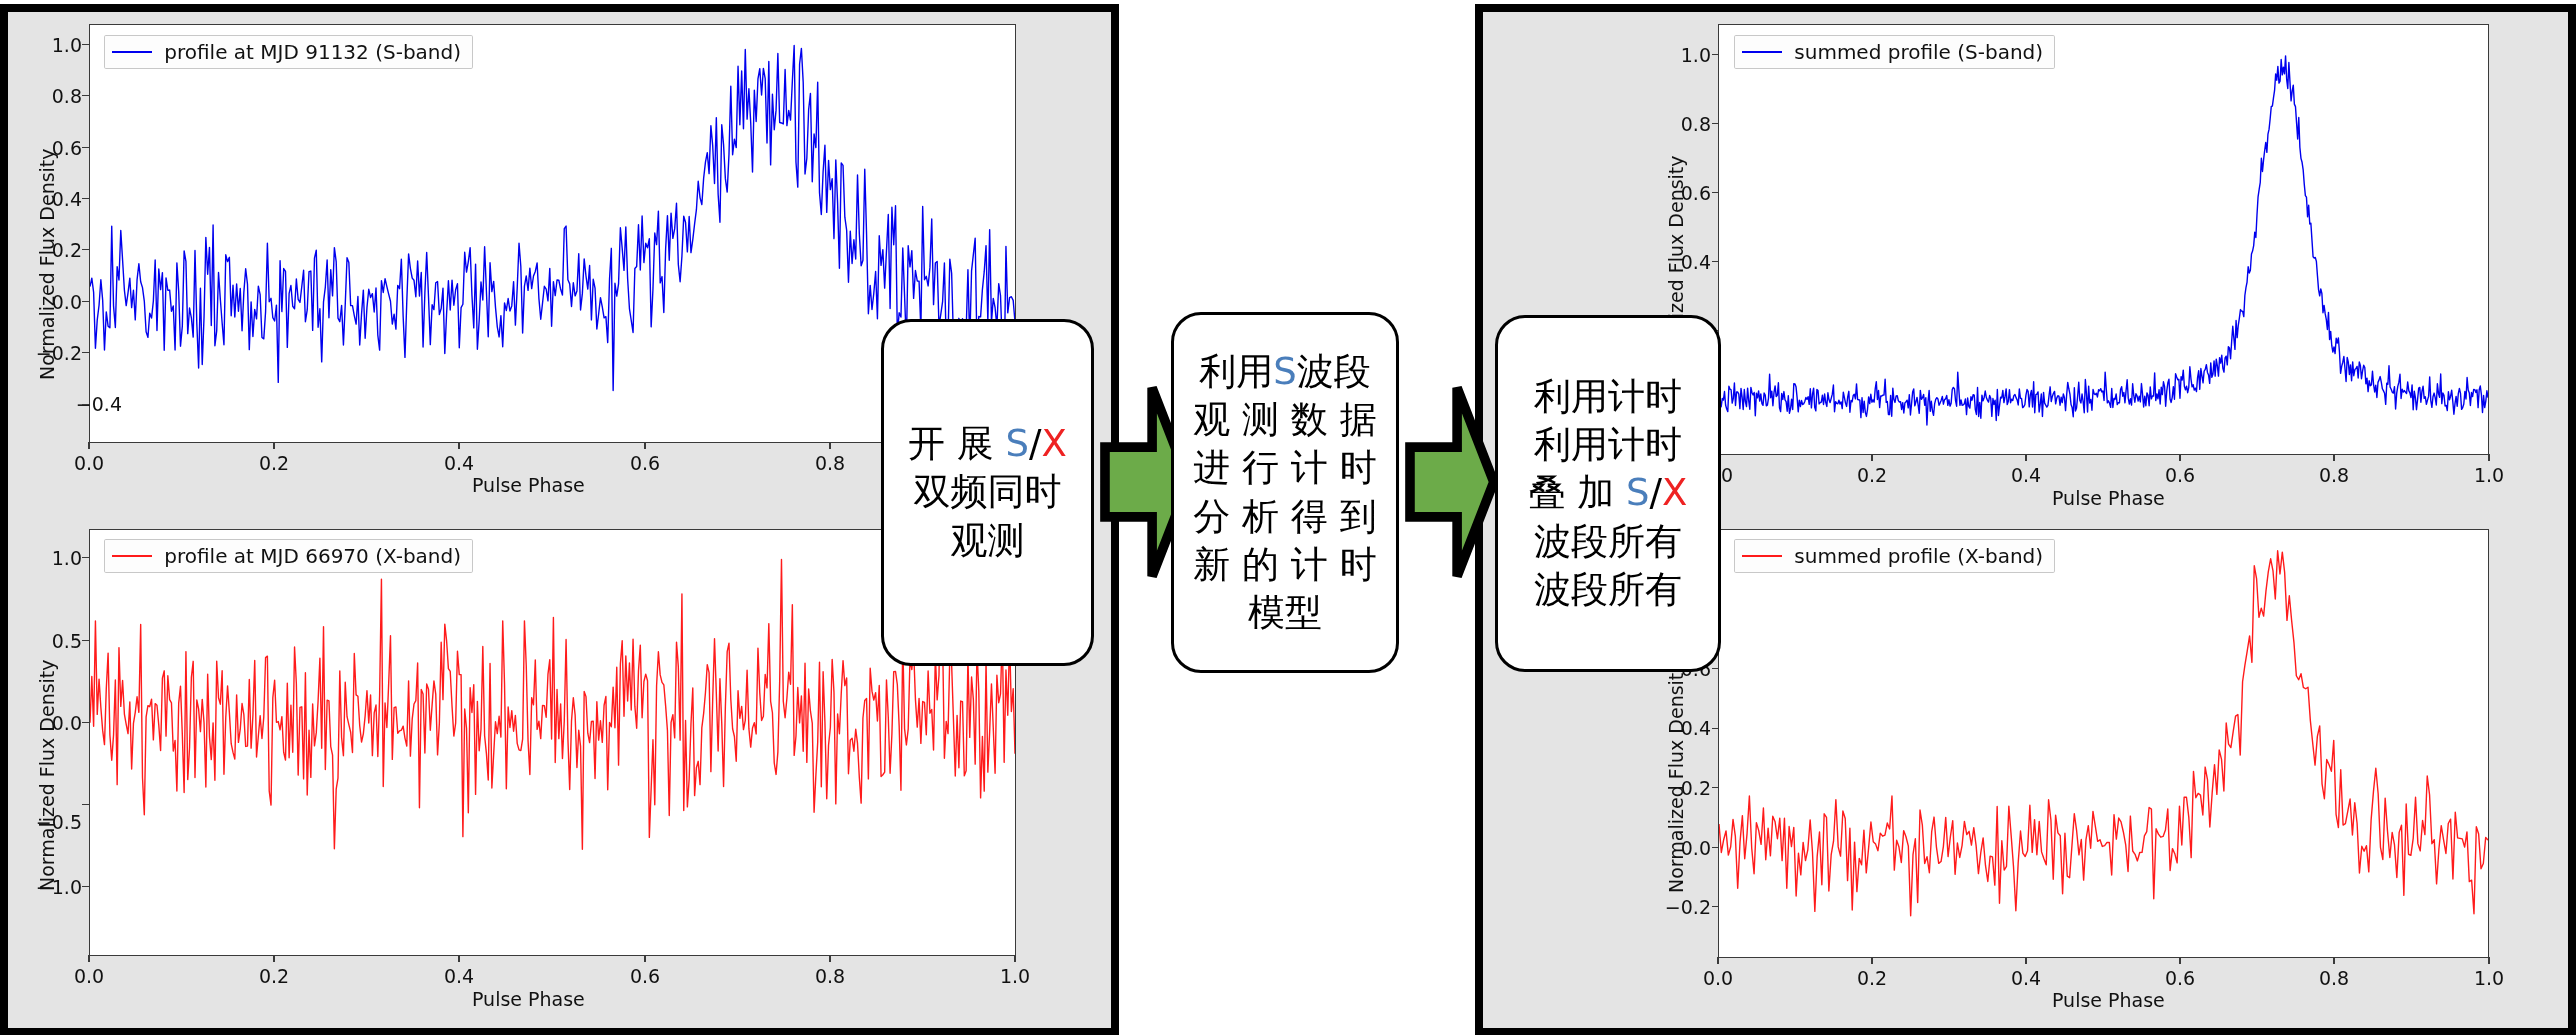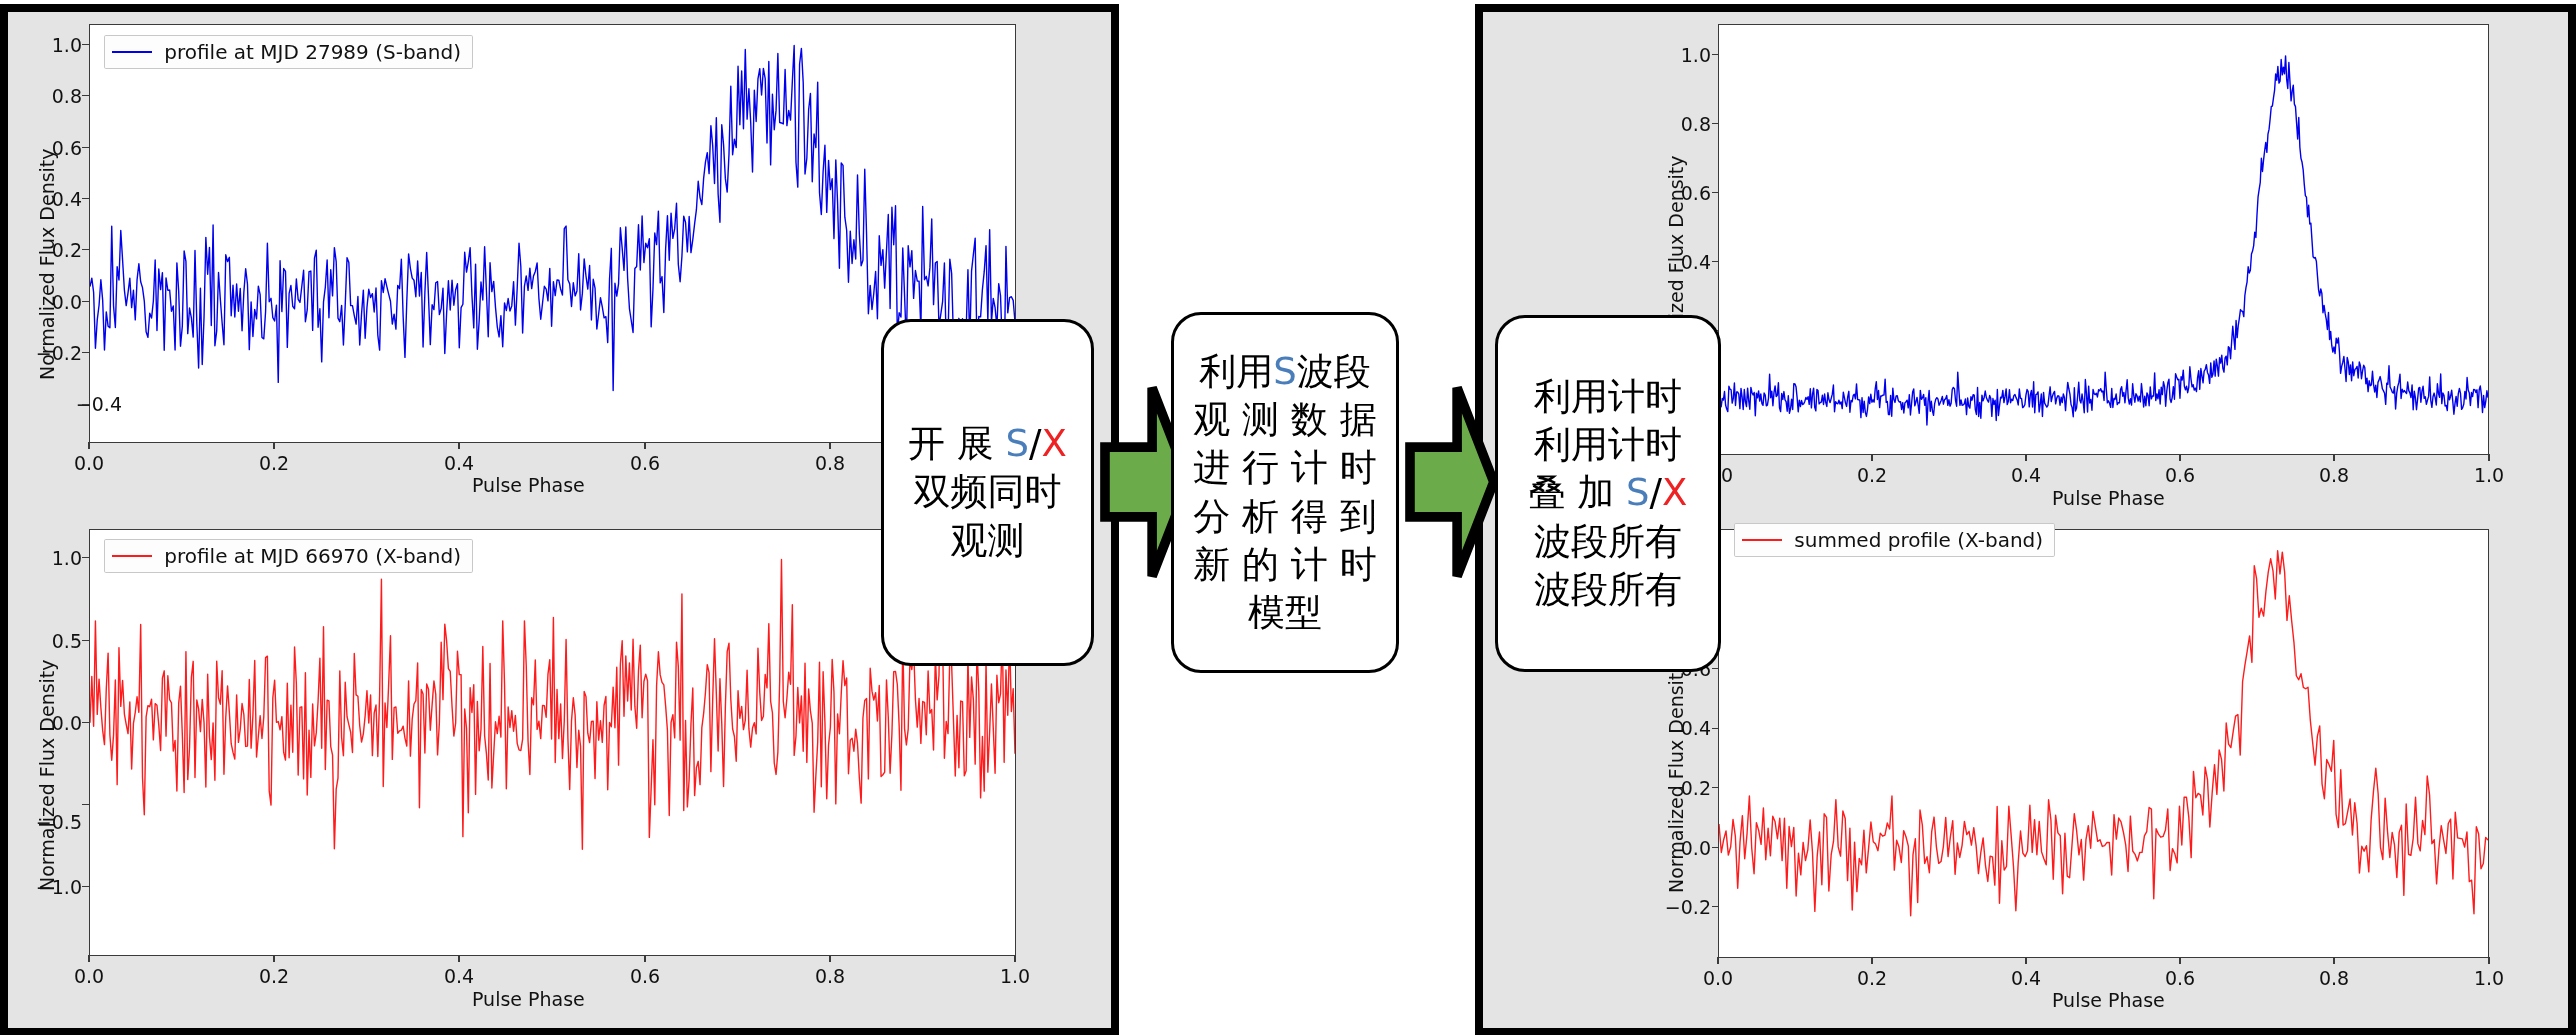--- a/index.html
+++ b/index.html
@@ -93,21 +93,21 @@
 <div class="panel" id="panel-left">
 
   <div class="figure" id="fig-single-sband" style="left:0px;top:0px;width:1102px;height:501px;">
     <div class="plotbox" style="left:81px;top:12.3px;width:927px;height:419px;">
       <svg id="svg-single-sband" viewBox="0 0 1058 478" preserveAspectRatio="none">
           <path d="M0.00 299.85 L2.07 290.12 L4.14 306.33 L6.21 370.50 L8.28 337.99 L10.35 321.21 L12.42 291.96 L14.49 315.31 L16.56 372.46 L18.63 328.85 L20.70 345.27 L22.77 347.16 L24.85 230.73 L26.92 321.90 L28.99 346.70 L31.06 276.92 L33.13 292.31 L35.20 235.59 L37.27 269.32 L39.34 303.88 L41.41 321.71 L43.48 306.96 L45.55 290.13 L47.62 324.00 L49.69 304.11 L51.76 338.04 L53.83 291.93 L55.90 273.66 L57.97 294.30 L60.04 301.04 L62.11 316.47 L64.18 351.66 L66.25 358.02 L68.32 330.34 L70.40 335.92 L72.47 316.43 L74.54 269.35 L76.61 350.11 L78.68 279.69 L80.75 303.32 L82.82 283.93 L84.89 372.88 L86.96 289.86 L89.03 304.04 L91.10 303.85 L93.17 328.13 L95.24 322.02 L97.31 372.47 L99.38 272.63 L101.45 305.63 L103.52 368.16 L105.59 345.24 L107.66 259.00 L109.73 270.96 L111.80 353.83 L113.87 324.44 L115.95 335.58 L118.02 357.73 L120.09 258.50 L122.16 341.72 L124.23 393.18 L126.30 301.73 L128.37 389.20 L130.44 334.74 L132.51 243.40 L134.58 285.68 L136.65 254.87 L138.72 344.48 L140.79 229.32 L142.86 367.67 L144.93 350.58 L147.00 283.65 L149.07 314.32 L151.14 341.57 L153.21 366.57 L155.28 263.44 L157.35 271.26 L159.42 266.31 L161.50 333.36 L163.57 298.30 L165.64 334.66 L167.71 296.87 L169.78 328.07 L171.85 302.06 L173.92 350.58 L175.99 306.14 L178.06 279.37 L180.13 297.21 L182.20 372.13 L184.27 317.33 L186.34 357.02 L188.41 325.92 L190.48 336.87 L192.55 299.34 L194.62 309.16 L196.69 358.27 L198.76 359.80 L200.83 328.69 L202.90 250.19 L204.97 317.28 L207.05 313.24 L209.12 335.51 L211.19 339.33 L213.26 321.12 L215.33 409.68 L217.40 270.22 L219.47 328.52 L221.54 279.19 L223.61 282.37 L225.68 369.58 L227.75 307.72 L229.82 298.54 L231.89 322.38 L233.96 325.38 L236.03 291.14 L238.10 314.61 L240.17 318.04 L242.24 299.78 L244.31 281.14 L246.38 340.10 L248.45 326.60 L250.52 282.70 L252.59 282.07 L254.67 350.08 L256.74 267.30 L258.81 258.18 L260.88 346.42 L262.95 325.27 L265.02 386.20 L267.09 317.29 L269.16 300.38 L271.23 269.35 L273.30 335.55 L275.37 280.36 L277.44 310.50 L279.51 255.16 L281.58 271.21 L283.65 336.06 L285.72 340.14 L287.79 321.38 L289.86 366.83 L291.93 320.53 L294.00 266.66 L296.07 272.29 L298.14 321.67 L300.22 321.65 L302.29 333.09 L304.36 342.89 L306.43 311.20 L308.50 366.80 L310.57 331.41 L312.64 303.89 L314.71 359.02 L316.78 323.69 L318.85 302.95 L320.92 312.37 L322.99 307.93 L325.06 328.96 L327.13 301.39 L329.20 355.48 L331.27 372.69 L333.34 293.09 L335.41 306.58 L337.48 290.84 L339.55 299.84 L341.62 308.54 L343.69 316.66 L345.77 342.80 L347.84 331.49 L349.91 348.65 L351.98 298.42 L354.05 302.25 L356.12 268.41 L358.19 334.42 L360.26 380.99 L362.33 316.89 L364.40 262.43 L366.47 278.90 L368.54 290.19 L370.61 292.67 L372.68 311.53 L374.75 270.57 L376.82 310.73 L378.89 283.70 L380.96 369.09 L383.03 306.89 L385.10 260.76 L387.17 311.17 L389.24 366.38 L391.32 320.57 L393.39 326.28 L395.46 295.48 L397.53 294.09 L399.60 332.05 L401.67 324.99 L403.74 301.61 L405.81 376.48 L407.88 330.87 L409.95 293.19 L412.02 326.76 L414.09 292.45 L416.16 321.25 L418.23 303.49 L420.30 296.60 L422.37 369.92 L424.44 324.03 L426.51 320.14 L428.58 260.48 L430.65 283.29 L432.72 271.23 L434.79 255.29 L436.86 309.94 L438.94 347.19 L441.01 274.12 L443.08 371.76 L445.15 338.53 L447.22 294.64 L449.29 315.25 L451.36 254.11 L453.43 305.59 L455.50 357.44 L457.57 272.47 L459.64 305.61 L461.71 293.87 L463.78 323.45 L465.85 346.00 L467.92 357.56 L469.99 333.13 L472.06 368.91 L474.13 318.63 L476.20 327.24 L478.27 313.58 L480.34 327.83 L482.41 322.01 L484.49 294.17 L486.56 344.03 L488.63 301.44 L490.70 250.18 L492.77 276.85 L494.84 352.99 L496.91 299.20 L498.98 287.69 L501.05 304.21 L503.12 278.70 L505.19 302.21 L507.26 287.72 L509.33 282.44 L511.40 272.84 L513.47 313.63 L515.54 337.28 L517.61 318.66 L519.68 299.52 L521.75 302.64 L523.82 316.26 L525.89 278.97 L527.96 345.37 L530.04 294.25 L532.11 310.24 L534.18 292.34 L536.25 292.59 L538.32 302.93 L540.39 309.43 L542.46 233.49 L544.53 230.52 L546.60 291.94 L548.67 296.75 L550.74 322.68 L552.81 295.50 L554.88 310.53 L556.95 304.79 L559.02 262.20 L561.09 326.63 L563.16 307.67 L565.23 268.16 L567.30 287.69 L569.37 302.70 L571.44 275.60 L573.51 338.07 L575.59 291.48 L577.66 301.61 L579.73 348.51 L581.80 330.99 L583.87 312.48 L585.94 323.22 L588.01 335.72 L590.08 334.31 L592.15 364.05 L594.22 291.63 L596.29 255.99 L598.36 418.94 L600.43 296.09 L602.50 310.79 L604.57 296.38 L606.64 232.46 L608.71 256.11 L610.78 281.28 L612.85 231.54 L614.92 290.53 L616.99 325.05 L619.06 338.74 L621.14 352.50 L623.21 279.21 L625.28 276.81 L627.35 229.00 L629.42 280.87 L631.49 218.87 L633.56 272.33 L635.63 250.16 L637.70 255.33 L639.77 244.99 L641.84 346.01 L643.91 302.57 L645.98 238.47 L648.05 251.71 L650.12 213.34 L652.19 295.61 L654.26 288.38 L656.33 329.55 L658.40 256.57 L660.47 218.48 L662.54 269.59 L664.61 215.67 L666.68 244.54 L668.76 233.45 L670.83 204.32 L672.90 274.38 L674.97 294.24 L677.04 264.89 L679.11 219.04 L681.18 226.44 L683.25 260.06 L685.32 219.42 L687.39 260.97 L689.46 246.04 L691.53 227.96 L693.60 211.69 L695.67 179.18 L697.74 197.86 L699.81 205.84 L701.88 175.48 L703.95 157.19 L706.02 146.25 L708.09 170.39 L710.16 115.40 L712.23 138.33 L714.31 181.71 L716.38 106.28 L718.45 193.93 L720.52 226.19 L722.59 114.28 L724.66 137.12 L726.73 176.12 L728.80 191.47 L730.87 148.02 L732.94 70.24 L735.01 148.70 L737.08 130.79 L739.15 140.45 L741.22 47.23 L743.29 114.29 L745.36 52.73 L747.43 118.96 L749.50 28.14 L751.57 107.90 L753.64 73.14 L755.71 111.76 L757.78 168.44 L759.86 74.85 L761.93 110.68 L764.00 61.82 L766.07 49.97 L768.14 80.28 L770.21 49.69 L772.28 61.51 L774.35 135.18 L776.42 41.79 L778.49 160.36 L780.56 79.29 L782.63 120.07 L784.70 97.58 L786.77 32.65 L788.84 111.75 L790.91 112.28 L792.98 113.50 L795.05 50.95 L797.12 115.38 L799.19 97.98 L801.26 108.96 L803.33 64.63 L805.41 23.46 L807.48 157.15 L809.55 185.84 L811.62 44.66 L813.69 26.86 L815.76 65.82 L817.83 170.75 L819.90 152.71 L821.97 97.08 L824.04 78.40 L826.11 179.79 L828.18 124.89 L830.25 140.48 L832.32 65.62 L834.39 192.12 L836.46 217.20 L838.53 167.92 L840.60 137.84 L842.67 214.78 L844.74 155.22 L846.81 188.66 L848.88 176.19 L850.95 244.88 L853.03 154.59 L855.10 204.46 L857.17 278.92 L859.24 158.24 L861.31 160.91 L863.38 220.31 L865.45 235.30 L867.52 294.89 L869.59 236.25 L871.66 273.38 L873.73 246.21 L875.80 268.28 L877.87 172.02 L879.94 239.19 L882.01 275.91 L884.08 269.63 L886.15 165.29 L888.22 239.99 L890.29 330.92 L892.36 298.47 L894.43 326.07 L896.50 307.45 L898.58 282.58 L900.65 336.68 L902.72 241.56 L904.79 275.53 L906.86 257.48 L908.93 301.64 L911.00 258.72 L913.07 217.26 L915.14 325.07 L917.21 208.83 L919.28 251.86 L921.35 207.10 L923.42 354.86 L925.49 329.83 L927.56 334.83 L929.63 255.54 L931.70 310.49 L933.77 366.72 L935.84 253.09 L937.91 277.25 L939.98 258.63 L942.05 313.35 L944.13 281.42 L946.20 293.38 L948.27 293.57 L950.34 350.28 L952.41 208.00 L954.48 292.01 L956.55 288.12 L958.62 299.10 L960.69 278.13 L962.76 222.30 L964.83 320.58 L966.90 272.89 L968.97 271.16 L971.04 345.26 L973.11 331.70 L975.18 317.16 L977.25 272.75 L979.32 365.22 L981.39 358.07 L983.46 268.41 L985.53 284.60 L987.60 360.16 L989.68 353.93 L991.75 349.75 L993.82 336.23 L995.89 361.60 L997.96 336.62 L1000.03 356.16 L1002.10 351.36 L1004.17 280.61 L1006.24 365.27 L1008.31 281.90 L1010.38 262.95 L1012.45 244.34 L1014.52 372.16 L1016.59 334.19 L1018.66 334.53 L1020.73 302.99 L1022.80 282.78 L1024.87 252.87 L1026.94 339.90 L1029.01 234.57 L1031.08 340.73 L1033.15 313.42 L1035.23 324.05 L1037.30 345.79 L1039.37 296.50 L1041.44 310.27 L1043.51 369.41 L1045.58 405.78 L1047.65 253.74 L1049.72 329.94 L1051.79 312.50 L1053.86 311.45 L1055.93 315.71 L1058.00 340.52 " fill="none" stroke="#0000ee" stroke-width="1.6" stroke-linejoin="round"></path>
         </svg>
     </div>
     <div class="legend" style="left:96px;top:23px;">
       <span class="swatch"></span>
-      <span class="ltext">profile at MJD 27989 (S-band)</span>
+      <span class="ltext">profile at MJD 91132 (S-band)</span>
     </div>
     <div class="axis-label" style="left:464px;top:462px;">Pulse Phase</div>
     <div class="axis-label ylabel" style="left:28px;top:368px;">Normalized Flux Density</div>
     <div class="axis-ticks">
         <div class="tick y" style="left: 21px; width: 53px; top: 392px; margin-left: 40px;">−0.4</div>
         <div class="ticklineY" style="left: 74px; top: 392px;"></div>
         <div class="tick y" style="left: 21px; width: 53px; top: 341px;">−0.2</div>
         <div class="ticklineY" style="left: 74px; top: 340px;"></div>
         <div class="tick y" style="left: 21px; width: 53px; top: 290px;">0.0</div>
         <div class="ticklineY" style="left: 74px; top: 289px;"></div>
@@ -218,20 +218,24 @@
 </div>
 
 <div class="panel" id="panel-right">
 
   <div class="figure" id="fig-summed-sband" style="left:0px;top:0px;width:1083px;height:501px;">
     <div class="plotbox" style="left:235px;top:12.3px;width:771px;height:431px;">
       <svg id="svg-summed-sband" viewBox="0 0 880 492" preserveAspectRatio="none">
           <path d="M0.00 402.85 L1.26 429.56 L2.52 437.85 L3.78 428.19 L5.04 430.23 L6.29 420.28 L7.55 435.83 L8.81 440.44 L10.07 443.40 L11.33 414.37 L12.59 417.61 L13.85 418.32 L15.11 433.62 L16.37 428.20 L17.63 410.60 L18.88 436.40 L20.14 420.88 L21.40 420.92 L22.66 423.36 L23.92 439.97 L25.18 416.75 L26.44 426.65 L27.70 440.95 L28.96 418.03 L30.21 432.00 L31.47 437.71 L32.73 416.44 L33.99 430.78 L35.25 440.61 L36.51 415.60 L37.77 421.77 L39.03 424.22 L40.29 421.41 L41.55 448.23 L42.80 422.21 L44.06 427.61 L45.32 419.63 L46.58 431.33 L47.84 423.04 L49.10 434.13 L50.36 436.24 L51.62 422.02 L52.88 424.49 L54.13 436.70 L55.39 435.99 L56.65 427.83 L57.91 400.47 L59.17 427.41 L60.43 419.99 L61.69 436.68 L62.95 421.32 L64.21 413.97 L65.46 426.06 L66.72 424.60 L67.98 410.28 L69.24 439.07 L70.50 443.37 L71.76 422.54 L73.02 429.48 L74.28 420.41 L75.54 429.82 L76.80 431.87 L78.05 443.01 L79.31 425.14 L80.57 445.22 L81.83 440.35 L83.09 429.09 L84.35 441.02 L85.61 411.27 L86.87 411.54 L88.13 414.80 L89.38 427.39 L90.64 443.62 L91.90 430.26 L93.16 437.53 L94.42 430.60 L95.68 435.22 L96.94 434.42 L98.20 431.71 L99.46 427.25 L100.72 429.32 L101.97 426.30 L103.23 435.13 L104.49 417.13 L105.75 439.13 L107.01 423.47 L108.27 416.47 L109.53 438.52 L110.79 442.55 L112.05 417.98 L113.30 419.09 L114.56 434.58 L115.82 432.95 L117.08 432.41 L118.34 424.50 L119.60 435.28 L120.86 423.22 L122.12 432.70 L123.38 437.43 L124.64 421.75 L125.89 429.89 L127.15 433.09 L128.41 428.24 L129.67 423.39 L130.93 412.89 L132.19 443.60 L133.45 431.96 L134.71 434.01 L135.97 434.49 L137.22 430.35 L138.48 434.72 L139.74 432.24 L141.00 439.92 L142.26 421.17 L143.52 427.35 L144.78 433.66 L146.04 437.42 L147.30 426.47 L148.56 420.11 L149.81 444.10 L151.07 430.69 L152.33 432.22 L153.59 424.99 L154.85 423.50 L156.11 428.73 L157.37 411.59 L158.63 429.56 L159.89 429.77 L161.14 430.24 L162.40 450.34 L163.66 427.35 L164.92 444.40 L166.18 431.37 L167.44 444.26 L168.70 448.90 L169.96 440.71 L171.22 426.54 L172.47 434.24 L173.73 423.46 L174.99 432.59 L176.25 429.92 L177.51 432.46 L178.77 417.26 L180.03 409.10 L181.29 429.42 L182.55 419.25 L183.81 438.75 L185.06 425.53 L186.32 425.52 L187.58 424.53 L188.84 424.35 L190.10 406.12 L191.36 432.83 L192.62 431.79 L193.88 446.67 L195.14 446.80 L196.39 424.73 L197.65 448.73 L198.91 416.52 L200.17 429.57 L201.43 432.83 L202.69 425.33 L203.95 425.10 L205.21 430.80 L206.47 432.33 L207.73 432.04 L208.98 440.91 L210.24 433.05 L211.50 444.93 L212.76 433.36 L214.02 432.00 L215.28 430.23 L216.54 439.08 L217.80 423.85 L219.06 447.20 L220.31 434.67 L221.57 420.97 L222.83 417.30 L224.09 436.78 L225.35 432.28 L226.61 427.09 L227.87 435.59 L229.13 445.33 L230.39 419.05 L231.65 429.25 L232.90 427.43 L234.16 423.78 L235.42 436.14 L236.68 427.55 L237.94 458.77 L239.20 432.26 L240.46 419.21 L241.72 443.05 L242.98 431.52 L244.23 442.36 L245.49 447.67 L246.75 434.61 L248.01 429.35 L249.27 427.34 L250.53 428.85 L251.79 436.02 L253.05 433.35 L254.31 430.23 L255.57 425.95 L256.82 434.88 L258.08 429.60 L259.34 428.73 L260.60 424.94 L261.86 436.18 L263.12 429.81 L264.38 437.14 L265.64 433.87 L266.90 418.04 L268.15 415.66 L269.41 417.09 L270.67 430.71 L271.93 437.19 L273.19 398.14 L274.45 418.21 L275.71 436.12 L276.97 430.09 L278.23 436.07 L279.48 435.72 L280.74 434.39 L282.00 428.80 L283.26 446.85 L284.52 427.76 L285.78 437.10 L287.04 439.38 L288.30 426.37 L289.56 430.26 L290.82 423.91 L292.07 424.51 L293.33 441.21 L294.59 446.65 L295.85 415.72 L297.11 449.00 L298.37 432.93 L299.63 450.97 L300.89 424.52 L302.15 431.06 L303.40 427.47 L304.66 419.74 L305.92 427.23 L307.18 430.19 L308.44 432.42 L309.70 424.92 L310.96 427.98 L312.22 448.85 L313.48 428.40 L314.74 435.15 L315.99 430.33 L317.25 453.59 L318.51 418.02 L319.77 447.90 L321.03 436.69 L322.29 426.81 L323.55 427.71 L324.81 419.04 L326.07 433.05 L327.32 426.22 L328.58 417.30 L329.84 435.41 L331.10 431.49 L332.36 418.23 L333.62 433.19 L334.88 429.05 L336.14 430.64 L337.40 425.05 L338.66 423.72 L339.91 427.33 L341.17 429.89 L342.43 435.71 L343.69 417.43 L344.95 428.25 L346.21 428.21 L347.47 438.86 L348.73 437.75 L349.99 435.53 L351.24 424.46 L352.50 418.04 L353.76 420.28 L355.02 438.01 L356.28 423.96 L357.54 419.09 L358.80 438.10 L360.06 409.17 L361.32 444.68 L362.58 423.92 L363.83 423.38 L365.09 420.78 L366.35 443.77 L367.61 434.54 L368.87 423.09 L370.13 448.91 L371.39 421.30 L372.65 433.66 L373.91 436.01 L375.16 438.18 L376.42 436.29 L377.68 425.03 L378.94 414.96 L380.20 431.78 L381.46 425.95 L382.72 422.45 L383.98 420.22 L385.24 434.49 L386.49 427.90 L387.75 425.21 L389.01 425.54 L390.27 436.04 L391.53 426.93 L392.79 433.08 L394.05 423.11 L395.31 427.54 L396.57 442.28 L397.83 424.34 L399.08 409.80 L400.34 417.18 L401.60 423.26 L402.86 435.19 L404.12 438.79 L405.38 449.28 L406.64 416.02 L407.90 442.62 L409.16 439.26 L410.41 425.74 L411.67 409.72 L412.93 430.34 L414.19 433.51 L415.45 423.18 L416.71 431.94 L417.97 444.62 L419.23 406.64 L420.49 423.06 L421.75 443.79 L423.00 414.17 L424.26 433.55 L425.52 429.54 L426.78 441.85 L428.04 418.08 L429.30 422.85 L430.56 423.89 L431.82 422.32 L433.08 426.59 L434.33 418.37 L435.59 419.46 L436.85 417.03 L438.11 420.80 L439.37 419.70 L440.63 430.56 L441.89 398.06 L443.15 417.15 L444.41 433.37 L445.67 431.03 L446.92 433.77 L448.18 438.57 L449.44 416.87 L450.70 438.59 L451.96 428.16 L453.22 429.37 L454.48 423.15 L455.74 435.37 L457.00 433.08 L458.25 433.32 L459.51 418.14 L460.77 414.81 L462.03 425.75 L463.29 421.37 L464.55 433.29 L465.81 419.56 L467.07 406.85 L468.33 427.94 L469.59 434.78 L470.84 428.57 L472.10 435.84 L473.36 411.44 L474.62 424.88 L475.88 432.62 L477.14 422.84 L478.40 425.40 L479.66 431.24 L480.92 425.69 L482.17 432.21 L483.43 411.23 L484.69 423.57 L485.95 438.06 L487.21 425.82 L488.47 436.59 L489.73 421.91 L490.99 424.73 L492.25 436.69 L493.51 414.98 L494.76 428.80 L496.02 425.34 L497.28 425.67 L498.54 398.93 L499.80 430.68 L501.06 423.04 L502.32 428.67 L503.58 418.39 L504.84 434.64 L506.09 415.38 L507.35 423.95 L508.61 409.22 L509.87 414.38 L511.13 437.30 L512.39 419.99 L513.65 410.36 L514.91 406.24 L516.17 428.94 L517.42 432.87 L518.68 426.71 L519.94 414.68 L521.20 429.19 L522.46 399.88 L523.72 403.59 L524.98 406.98 L526.24 406.32 L527.50 428.02 L528.76 403.43 L530.01 407.23 L531.27 395.86 L532.53 414.27 L533.79 418.47 L535.05 414.28 L536.31 421.72 L537.57 415.67 L538.83 391.94 L540.09 405.76 L541.34 415.07 L542.60 412.57 L543.86 418.71 L545.12 416.55 L546.38 420.45 L547.64 404.29 L548.90 396.51 L550.16 417.84 L551.42 393.92 L552.68 402.63 L553.93 410.42 L555.19 396.84 L556.45 394.99 L557.71 389.51 L558.97 398.45 L560.23 401.50 L561.49 410.97 L562.75 387.53 L564.01 404.07 L565.26 400.17 L566.52 385.16 L567.78 402.67 L569.04 383.22 L570.30 391.00 L571.56 402.66 L572.82 381.45 L574.08 387.82 L575.34 378.72 L576.60 393.62 L577.85 398.08 L579.11 381.83 L580.37 379.85 L581.63 389.83 L582.89 368.87 L584.15 370.27 L585.41 382.76 L586.67 362.62 L587.93 345.54 L589.18 359.19 L590.44 372.06 L591.70 338.97 L592.96 358.55 L594.22 344.39 L595.48 336.07 L596.74 326.36 L598.00 328.05 L599.26 328.40 L600.52 334.44 L601.77 310.21 L603.03 301.11 L604.29 294.80 L605.55 277.33 L606.81 284.37 L608.07 281.32 L609.33 262.55 L610.59 259.24 L611.85 252.98 L613.10 237.49 L614.36 243.65 L615.62 218.28 L616.88 197.00 L618.14 188.58 L619.40 180.43 L620.66 152.75 L621.92 168.07 L623.18 154.71 L624.43 143.91 L625.69 134.69 L626.95 146.06 L628.21 125.07 L629.47 119.48 L630.73 107.41 L631.99 93.48 L633.25 93.09 L634.51 83.53 L635.77 75.03 L637.02 56.04 L638.28 63.36 L639.54 47.49 L640.80 66.65 L642.06 64.46 L643.32 39.50 L644.58 57.17 L645.84 48.31 L647.10 55.99 L648.35 35.42 L649.61 62.45 L650.87 72.85 L652.13 43.04 L653.39 65.22 L654.65 87.04 L655.91 75.90 L657.17 68.96 L658.43 90.72 L659.69 93.58 L660.94 112.22 L662.20 130.72 L663.46 106.06 L664.72 140.26 L665.98 152.94 L667.24 157.47 L668.50 166.12 L669.76 182.82 L671.02 195.61 L672.27 197.46 L673.53 219.99 L674.79 206.67 L676.05 228.30 L677.31 227.32 L678.57 246.76 L679.83 265.88 L681.09 267.23 L682.35 266.64 L683.61 271.15 L684.86 287.72 L686.12 303.76 L687.38 310.55 L688.64 302.69 L689.90 307.93 L691.16 330.00 L692.42 321.57 L693.68 331.11 L694.94 337.73 L696.19 349.27 L697.45 329.60 L698.71 360.78 L699.97 351.32 L701.23 367.84 L702.49 375.20 L703.75 369.28 L705.01 376.78 L706.27 359.20 L707.53 364.75 L708.78 358.80 L710.04 375.29 L711.30 399.44 L712.56 391.59 L713.82 386.75 L715.08 380.13 L716.34 393.99 L717.60 408.86 L718.86 381.29 L720.11 386.36 L721.37 400.80 L722.63 389.78 L723.89 408.08 L725.15 386.30 L726.41 402.19 L727.67 395.13 L728.93 393.94 L730.19 391.58 L731.44 404.81 L732.70 386.55 L733.96 390.48 L735.22 405.69 L736.48 396.60 L737.74 390.23 L739.00 392.87 L740.26 411.43 L741.52 404.97 L742.78 420.40 L744.03 408.07 L745.29 413.67 L746.55 412.80 L747.81 397.17 L749.07 412.36 L750.33 420.88 L751.59 413.09 L752.85 427.16 L754.11 409.88 L755.36 407.01 L756.62 403.19 L757.88 409.58 L759.14 417.19 L760.40 419.56 L761.66 422.29 L762.92 435.12 L764.18 410.70 L765.44 411.98 L766.70 390.78 L767.95 415.11 L769.21 417.68 L770.47 421.09 L771.73 422.17 L772.99 414.85 L774.25 440.45 L775.51 422.46 L776.77 414.52 L778.03 409.57 L779.28 400.39 L780.54 428.39 L781.80 417.77 L783.06 420.99 L784.32 419.29 L785.58 421.16 L786.84 422.53 L788.10 409.45 L789.36 419.34 L790.62 421.89 L791.87 427.18 L793.13 412.71 L794.39 441.18 L795.65 420.02 L796.91 427.24 L798.17 441.17 L799.43 429.51 L800.69 416.41 L801.95 415.69 L803.20 432.65 L804.46 419.92 L805.72 414.30 L806.98 428.16 L808.24 426.29 L809.50 435.14 L810.76 430.18 L812.02 425.94 L813.28 403.56 L814.54 430.75 L815.79 438.50 L817.05 426.37 L818.31 422.13 L819.57 427.41 L820.83 435.81 L822.09 411.45 L823.35 422.55 L824.61 427.01 L825.87 400.31 L827.12 434.20 L828.38 422.12 L829.64 424.67 L830.90 436.97 L832.16 436.22 L833.42 442.15 L834.68 420.52 L835.94 429.90 L837.20 425.70 L838.45 418.85 L839.71 431.63 L840.97 446.41 L842.23 434.16 L843.49 425.91 L844.75 437.29 L846.01 422.76 L847.27 416.76 L848.53 422.39 L849.79 440.83 L851.04 438.83 L852.30 434.59 L853.56 420.39 L854.82 428.88 L856.08 404.26 L857.34 418.58 L858.60 422.10 L859.86 436.42 L861.12 421.54 L862.37 426.10 L863.63 417.84 L864.89 418.12 L866.15 421.45 L867.41 418.41 L868.67 438.84 L869.93 418.31 L871.19 414.04 L872.45 423.84 L873.71 444.36 L874.96 424.98 L876.22 438.71 L877.48 431.31 L878.74 419.50 L880.00 427.48 " fill="none" stroke="#0000ee" stroke-width="1.6" stroke-linejoin="round"></path>
         </svg>
     </div>
+    <div class="legend" style="left:251px;top:23px;">
+      <span class="swatch"></span>
+      <span class="ltext">summed profile (S-band)</span>
+    </div>
     <div class="axis-label" style="left:569px;top:475px;">Pulse Phase</div>
     <div class="axis-label ylabel" style="left:182px;top:375px;">Normalized Flux Density</div>
     <div class="axis-ticks">
         <div class="tick y" style="left: 175px; width: 53px; top: 388px;">0.0</div>
         <div class="ticklineY" style="left: 229px; top: 387px;"></div>
         <div class="tick y" style="left: 175px; width: 53px; top: 319px;">0.2</div>
         <div class="ticklineY" style="left: 229px; top: 318px;"></div>
         <div class="tick y" style="left: 175px; width: 53px; top: 250px;">0.4</div>
         <div class="ticklineY" style="left: 229px; top: 249px;"></div>
         <div class="tick y" style="left: 175px; width: 53px; top: 181px;">0.6</div>
@@ -254,21 +258,21 @@
         <div class="ticklineX" style="left: 1005px; top: 442px;"></div>
       </div>
   </div>
 
   <div class="figure" id="fig-summed-xband" style="left:0px;top:501px;width:1083px;height:513px;">
     <div class="plotbox" style="left:235px;top:16px;width:771px;height:429px;">
       <svg id="svg-summed-xband" viewBox="0 0 880 490" preserveAspectRatio="none">
           <path d="M0.00 337.30 L2.67 370.02 L5.35 355.43 L8.02 345.29 L10.70 373.05 L13.37 363.43 L16.05 332.10 L18.72 351.66 L21.40 411.20 L24.07 357.88 L26.75 327.76 L29.42 377.23 L32.10 348.35 L34.77 305.27 L37.45 365.21 L40.12 394.39 L42.80 335.74 L45.47 345.03 L48.15 360.80 L50.82 318.96 L53.50 378.48 L56.17 342.17 L58.84 373.90 L61.52 328.46 L64.19 334.89 L66.87 354.29 L69.54 330.78 L72.22 379.45 L74.89 330.76 L77.57 411.16 L80.24 340.25 L82.92 363.31 L85.59 341.31 L88.27 420.01 L90.94 370.93 L93.62 395.80 L96.29 358.52 L98.97 379.29 L101.64 366.96 L104.32 332.66 L106.99 369.84 L109.67 437.68 L112.34 374.52 L115.02 346.54 L117.69 407.15 L120.36 325.62 L123.04 329.87 L125.71 414.34 L128.39 372.43 L131.06 357.09 L133.74 309.42 L136.41 363.66 L139.09 374.26 L141.76 322.48 L144.44 331.03 L147.11 402.34 L149.79 342.15 L152.46 436.11 L155.14 358.13 L157.81 414.95 L160.49 376.78 L163.16 384.27 L165.84 344.42 L168.51 393.51 L171.19 365.11 L173.86 335.09 L176.53 357.77 L179.21 360.45 L181.88 368.07 L184.56 347.80 L187.23 351.38 L189.91 350.18 L192.58 336.28 L195.26 343.06 L197.93 305.31 L200.61 390.36 L203.28 356.00 L205.96 363.80 L208.63 381.55 L211.31 344.97 L213.98 351.97 L216.66 362.68 L219.33 442.77 L222.01 372.62 L224.68 354.30 L227.36 427.56 L230.03 321.37 L232.71 338.80 L235.38 382.75 L238.05 374.84 L240.73 393.25 L243.40 346.12 L246.08 329.43 L248.75 363.25 L251.43 382.58 L254.10 380.45 L256.78 363.02 L259.45 329.81 L262.13 374.74 L264.80 351.89 L267.48 333.59 L270.15 395.13 L272.83 359.23 L275.50 375.77 L278.18 361.88 L280.85 334.35 L283.53 349.43 L286.20 345.82 L288.88 361.53 L291.55 341.60 L294.22 362.14 L296.90 394.35 L299.57 370.29 L302.25 353.32 L304.92 384.64 L307.60 403.37 L310.27 374.25 L312.95 375.09 L315.62 407.57 L318.30 317.35 L320.97 428.25 L323.65 356.68 L326.32 390.21 L329.00 385.91 L331.67 316.90 L334.35 350.74 L337.02 386.46 L339.70 436.96 L342.37 381.82 L345.05 345.44 L347.72 370.76 L350.40 374.67 L353.07 368.14 L355.74 315.85 L358.42 369.94 L361.09 332.34 L363.77 372.66 L366.44 334.39 L369.12 369.37 L371.79 377.35 L374.47 384.18 L377.14 309.60 L379.82 332.59 L382.49 400.78 L385.17 327.24 L387.84 347.62 L390.52 350.84 L393.19 417.49 L395.87 348.01 L398.54 397.29 L401.22 399.01 L403.89 362.21 L406.57 325.54 L409.24 345.07 L411.91 372.76 L414.59 355.20 L417.26 401.79 L419.94 355.19 L422.61 339.28 L425.29 365.23 L427.96 322.93 L430.64 339.93 L433.31 357.23 L435.99 355.44 L438.66 363.13 L441.34 362.24 L444.01 358.56 L446.69 358.49 L449.36 395.84 L452.04 326.62 L454.71 354.67 L457.39 330.56 L460.06 334.97 L462.74 346.55 L465.41 361.21 L468.09 391.82 L470.76 328.28 L473.43 368.38 L476.11 372.21 L478.78 379.76 L481.46 370.02 L484.13 369.97 L486.81 351.07 L489.48 346.13 L492.16 318.41 L494.83 320.26 L497.51 423.21 L500.18 342.77 L502.86 349.01 L505.53 352.51 L508.21 351.66 L510.88 344.36 L513.56 320.08 L516.23 390.73 L518.91 365.60 L521.58 371.46 L524.26 381.97 L526.93 316.82 L529.60 361.51 L532.28 306.55 L534.95 306.65 L537.63 329.80 L540.30 375.96 L542.98 277.00 L545.65 307.25 L548.33 302.24 L551.00 304.22 L553.68 327.01 L556.35 272.05 L559.03 286.84 L561.70 340.80 L564.38 301.35 L567.05 269.30 L569.73 303.42 L572.40 252.26 L575.08 263.29 L577.75 299.54 L580.43 221.43 L583.10 245.65 L585.78 249.68 L588.45 231.12 L591.12 213.63 L593.80 211.82 L596.47 258.31 L599.15 174.11 L601.82 155.14 L604.50 138.74 L607.17 121.53 L609.85 151.92 L612.52 40.99 L615.20 56.22 L617.87 100.15 L620.55 89.68 L623.22 98.83 L625.90 70.14 L628.57 47.97 L631.25 32.99 L633.92 46.51 L636.60 79.21 L639.27 23.82 L641.95 50.41 L644.62 25.41 L647.29 48.66 L649.97 103.69 L652.64 75.43 L655.32 104.09 L657.99 129.57 L660.67 167.28 L663.34 171.87 L666.02 164.93 L668.69 180.62 L671.37 182.20 L674.04 180.43 L676.72 218.76 L679.39 244.48 L682.07 269.84 L684.74 236.84 L687.42 224.78 L690.09 291.25 L692.77 308.40 L695.44 263.38 L698.12 269.41 L700.79 276.82 L703.47 241.41 L706.14 326.30 L708.81 341.49 L711.49 275.20 L714.16 338.59 L716.84 336.97 L719.51 322.94 L722.19 308.67 L724.86 350.03 L727.54 312.95 L730.21 336.83 L732.89 393.54 L735.56 362.94 L738.24 368.62 L740.91 362.33 L743.59 392.29 L746.26 332.37 L748.94 299.96 L751.61 273.37 L754.29 302.69 L756.96 364.09 L759.64 378.07 L762.31 307.64 L764.98 345.41 L767.66 375.80 L770.33 347.12 L773.01 361.44 L775.68 398.81 L778.36 346.97 L781.03 338.83 L783.71 419.30 L786.38 314.35 L789.06 372.09 L791.73 373.40 L794.41 353.97 L797.08 306.67 L799.76 359.90 L802.43 368.21 L805.11 333.28 L807.78 349.61 L810.46 282.35 L813.13 303.84 L815.81 360.04 L818.48 355.34 L821.16 406.13 L823.83 366.03 L826.50 339.19 L829.18 355.59 L831.85 371.16 L834.53 336.84 L837.20 331.86 L839.88 400.58 L842.55 323.82 L845.23 353.23 L847.90 353.83 L850.58 354.44 L853.25 363.95 L855.93 346.47 L858.60 403.47 L861.28 401.87 L863.95 440.34 L866.63 340.59 L869.30 348.80 L871.98 388.74 L874.65 382.73 L877.33 352.80 L880.00 355.93 " fill="none" stroke="#ff1b1b" stroke-width="1.6" stroke-linejoin="round"></path>
         </svg>
     </div>
-    <div class="legend" style="left:251px;top:10px;">
+    <div class="legend" style="left:251px;top:26px;">
       <span class="swatch red"></span>
       <span class="ltext">summed profile (X-band)</span>
     </div>
     <div class="axis-label" style="left:569px;top:476px;">Pulse Phase</div>
     <div class="axis-label ylabel" style="left:182px;top:380px;">Normalized Flux Density</div>
     <div class="axis-ticks">
         <div class="tick y" style="left: 175px; width: 53px; top: 394px;">−0.2</div>
         <div class="ticklineY" style="left: 229px; top: 393px;"></div>
         <div class="tick y" style="left: 175px; width: 53px; top: 335px;">0.0</div>
         <div class="ticklineY" style="left: 229px; top: 334px;"></div>

